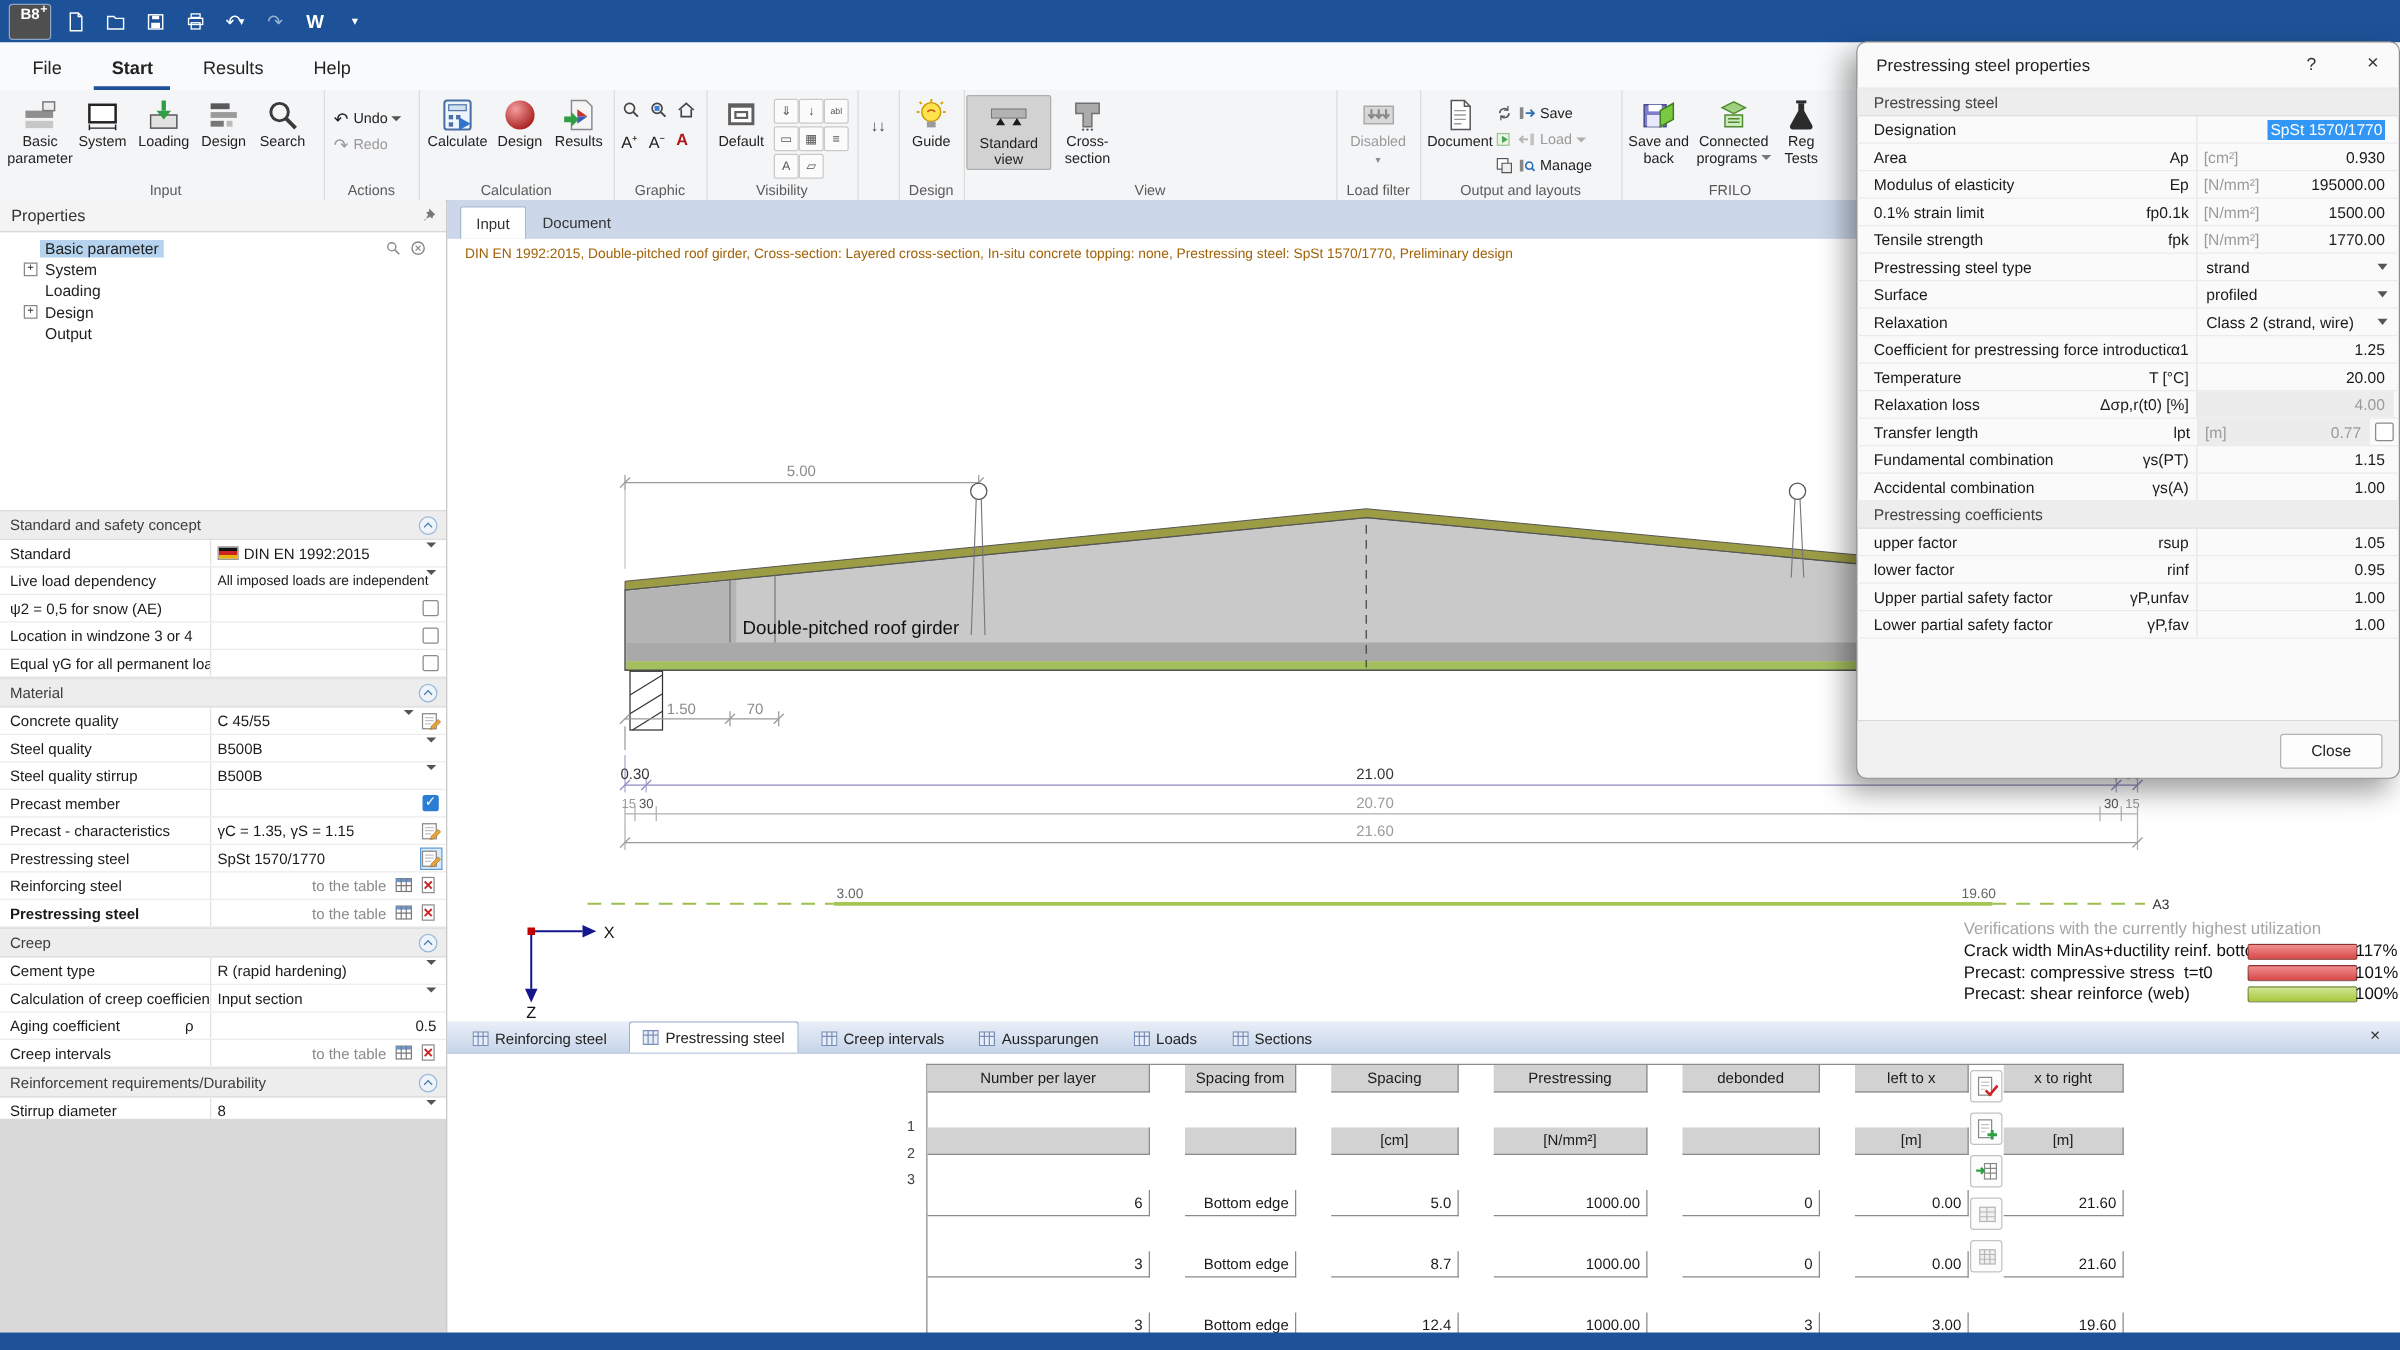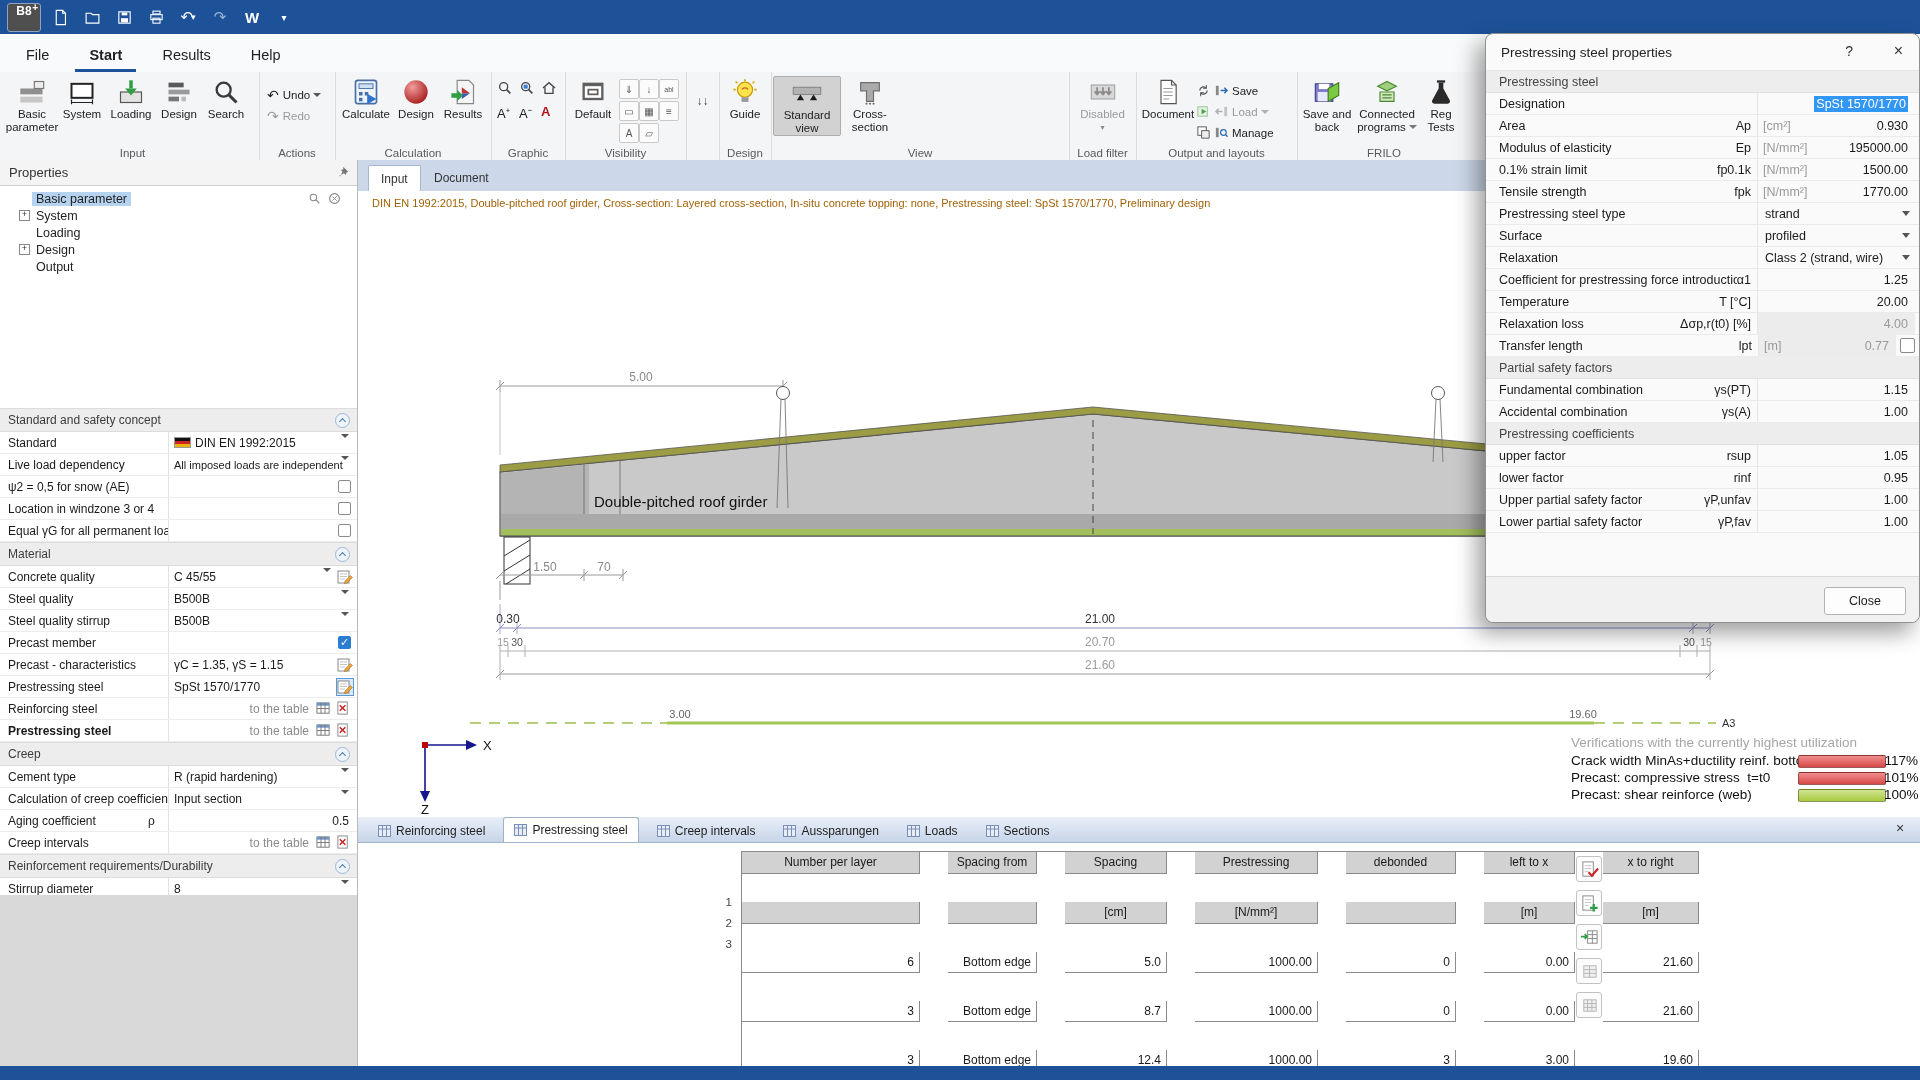--- a/index.html
+++ b/index.html
@@ -1053,23 +1053,20 @@
     <div class="drow dis">
       <span class="dl">Transfer length</span>
       <span class="ds">lpt</span>
       <span class="dvz" style="width:138px">
           <span class="du">[m]</span>
           <span class="dval">0.77</span>
         </span>
       <span class="dcb"></span>
     </div>
 
-    <div class="dsec">
-        <span>Partial safety factors</span>
-      </div>
     <div class="drow">
       <span class="dl">Fundamental combination</span>
       <span class="ds">γs(PT)</span>
       <span class="dvz">
           <span class="dval">1.15</span>
         </span>
     </div>
     <div class="drow">
       <span class="dl">Accidental combination</span>
       <span class="ds">γs(A)</span>

